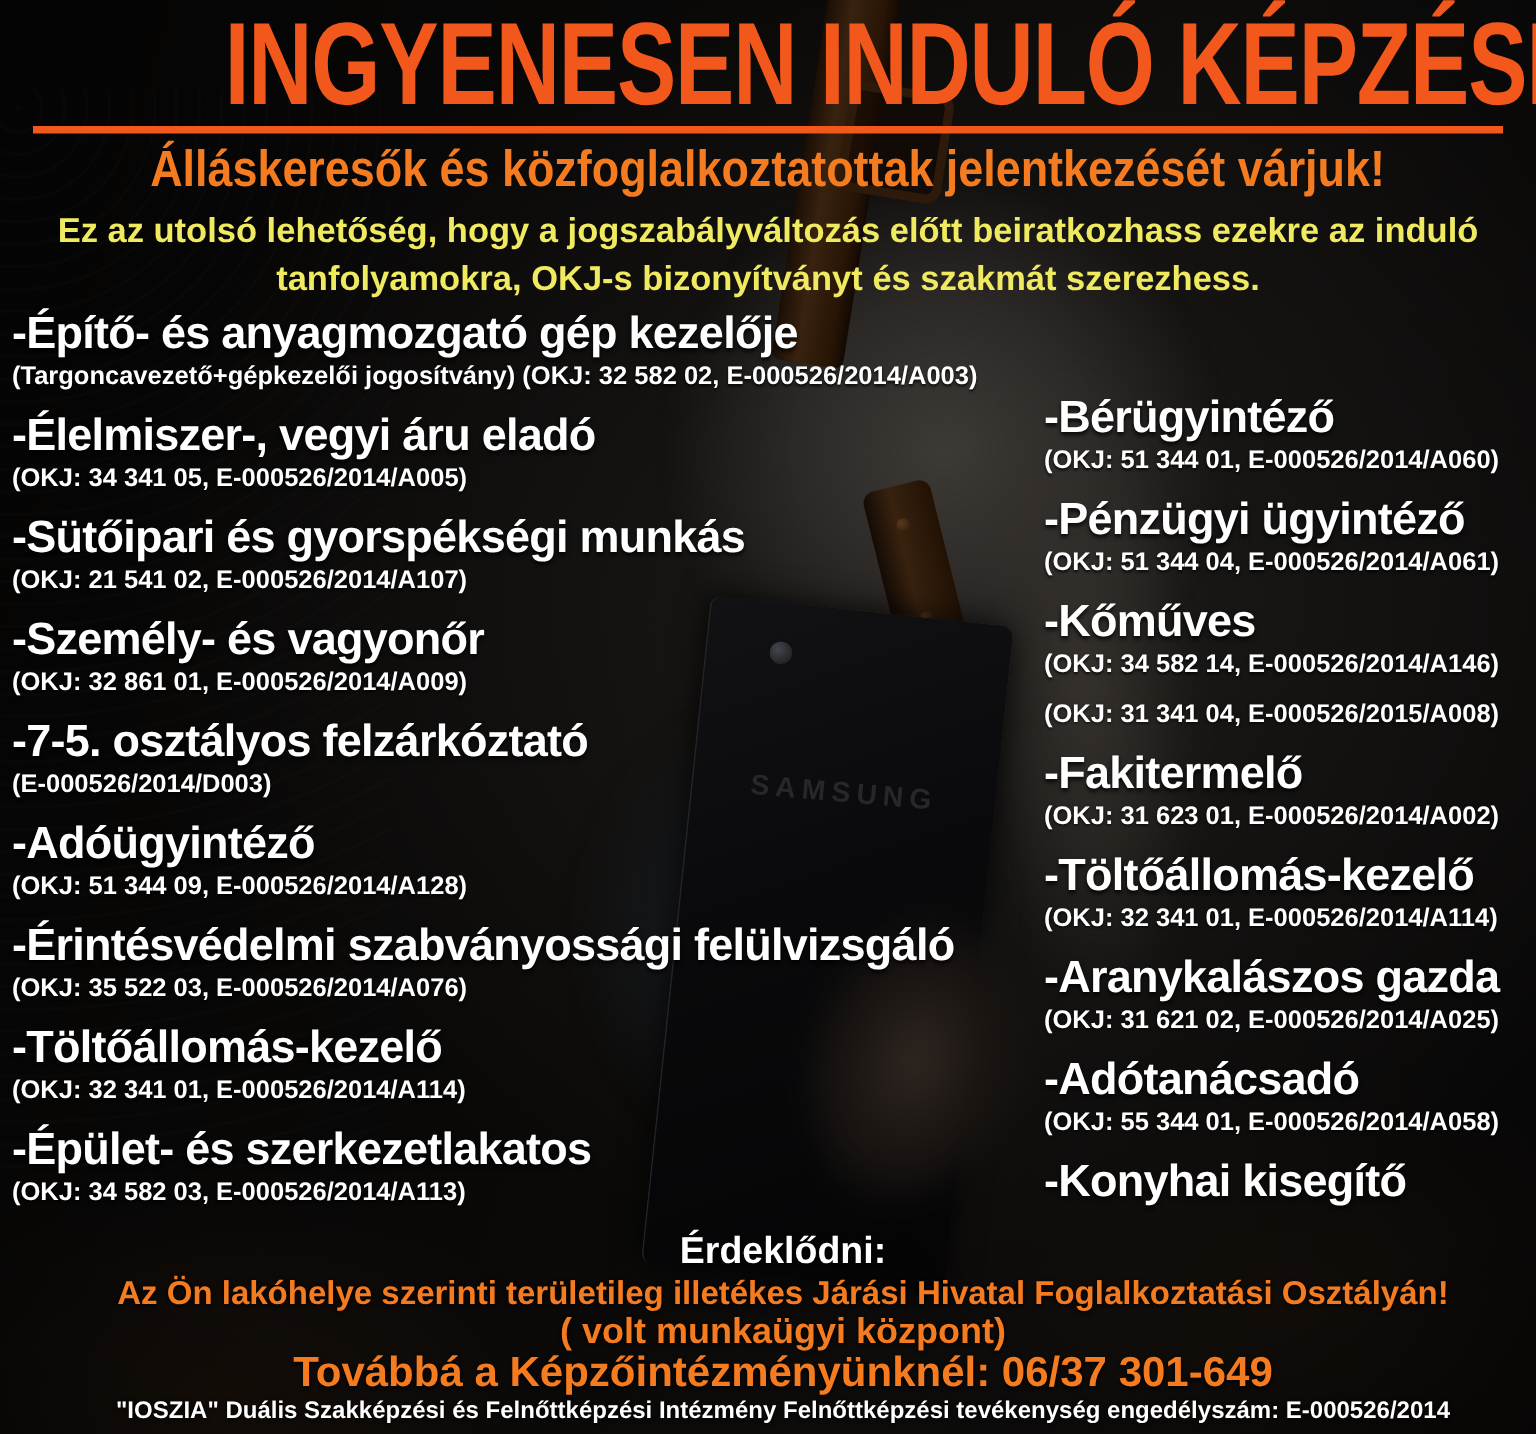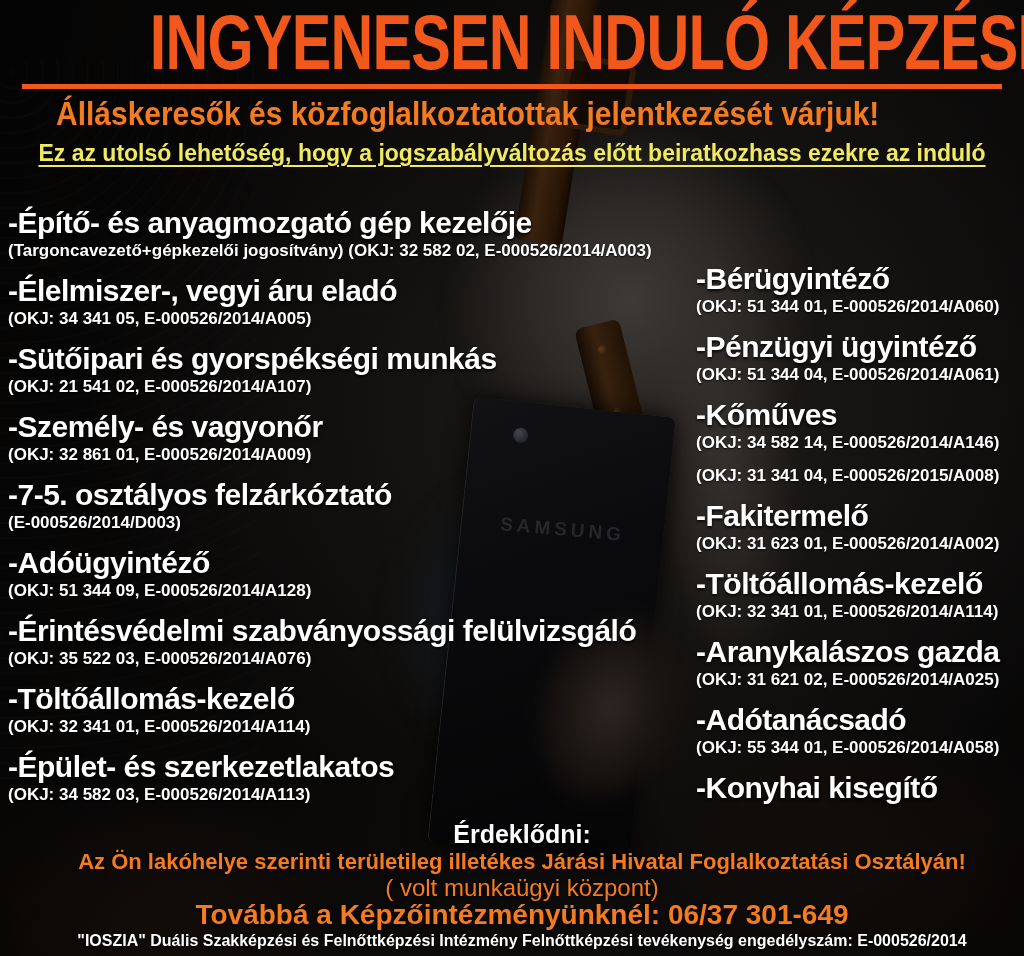--- a/index.html
+++ b/index.html
@@ -45,40 +45,40 @@
   .glow-br{position:absolute;right:-90px;bottom:-70px;width:520px;height:320px;border-radius:50%;
     background:radial-gradient(closest-side, rgba(52,31,12,0.18), rgba(0,0,0,0));}
   .vignette{position:absolute;inset:0;
     background:radial-gradient(1200px 900px at 50% 45%, rgba(0,0,0,0) 55%, rgba(0,0,0,0.5) 100%);}
   
   .content{position:absolute;inset:0;z-index:1;}
   .title{position:absolute;top:0;left:0;right:0;margin:0;text-align:center;font-weight:bold;}
   .title-text{display:inline-block;white-space:nowrap;font-size:78px;line-height:84px;letter-spacing:-1px;
     transform:scaleX(0.76);transform-origin:50% 50%;color:var(--title-orange,#F2571C);}
   .title-rule{position:absolute;top:84px;left:22px;right:22px;height:5px;background:var(--title-orange,#F2571C);}
-  .subtitle{position:absolute;top:90px;left:0;right:0;margin:0;text-align:left;font-weight:bold;}
+  .subtitle{position:absolute;top:90px;left:0;right:0;margin:0;text-align:center;font-weight:bold;}
   .subtitle-text{display:inline-block;white-space:nowrap;font-size:34px;line-height:46px;
     transform:scaleX(0.88);transform-origin:50% 50%;color:var(--accent-orange,#F47B20);}
   .notice{position:absolute;top:139px;left:0;right:0;text-align:center;}
   .notice-line{display:block;line-height:29px;}
   .notice-line span{color:var(--notice-yellow,#EFEA60);font-size:23px;font-weight:bold;
-    text-decoration:underline;text-decoration-thickness:2px;text-underline-offset:4px;}
+    text-decoration-thickness:2px;text-underline-offset:4px;}
   .columns{position:absolute;top:206px;left:8px;right:6px;display:flex;align-items:flex-end;}
   .col-left{width:688px;flex:0 0 688px;}
   .col-right{flex:1;}
   .course{margin-bottom:13px;color:var(--text-white,#FFFFFF);}
   .course-name{font-size:30px;font-weight:bold;line-height:34px;letter-spacing:-0.5px;white-space:nowrap;
     text-shadow:0 2px 3px rgba(0,0,0,0.85);}
   .course-details{font-size:17px;font-weight:bold;line-height:20px;margin-top:1px;white-space:nowrap;
     text-shadow:0 1px 2px rgba(0,0,0,0.85);}
   .footer{position:absolute;top:820px;left:0;right:0;text-align:center;}
   .footer div{text-shadow:0 1px 3px rgba(0,0,0,0.9);padding-left:20px;}
   .footer-heading{font-size:25px;line-height:29px;font-weight:bold;color:var(--text-white,#FFFFFF);}
   .footer-line1{font-size:22px;line-height:26px;font-weight:bold;color:var(--accent-orange,#F47B20);}
-  .footer-line2{font-size:24px;line-height:25px;font-weight:normal;color:var(--accent-orange,#F47B20);}
+  .footer-line2{font-size:24px;line-height:25px;font-weight:bold;color:var(--accent-orange,#F47B20);}
   .footer-line3{font-size:28px;line-height:29px;font-weight:bold;color:var(--accent-orange,#F47B20);}
   .footer-license{font-size:16px;line-height:20px;font-weight:bold;color:var(--text-white,#FFFFFF);margin-top:2px;}
 </style>
 </head>
 <body>
 
 <div class="poster">
 
   <div class="photo">
     <div class="ambient"></div>
@@ -105,20 +105,21 @@
       <span class="title-text">INGYENESEN INDULÓ KÉPZÉSEK</span>
     </h1>
     <div class="title-rule"></div>
 
     <h2 class="subtitle">
       <span class="subtitle-text">Álláskeresők és közfoglalkoztatottak jelentkezését várjuk!</span>
     </h2>
 
     <div class="notice">
       <div class="notice-line"><span>Ez az utolsó lehetőség, hogy a jogszabályváltozás előtt beiratkozhass ezekre az induló</span></div>
+      <div class="notice-line"><span>tanfolyamokra, OKJ-s bizonyítványt és szakmát szerezhess.</span></div>
     </div>
 
     <div class="columns">
       <div class="col-left">
         <div class="course">
           <div class="course-name">-Építő- és anyagmozgató gép kezelője</div>
           <div class="course-details">(Targoncavezető+gépkezelői jogosítvány)  (OKJ: 32 582 02, E-000526/2014/A003)</div>
         </div>
         <div class="course">
           <div class="course-name">-Élelmiszer-, vegyi áru eladó</div>

